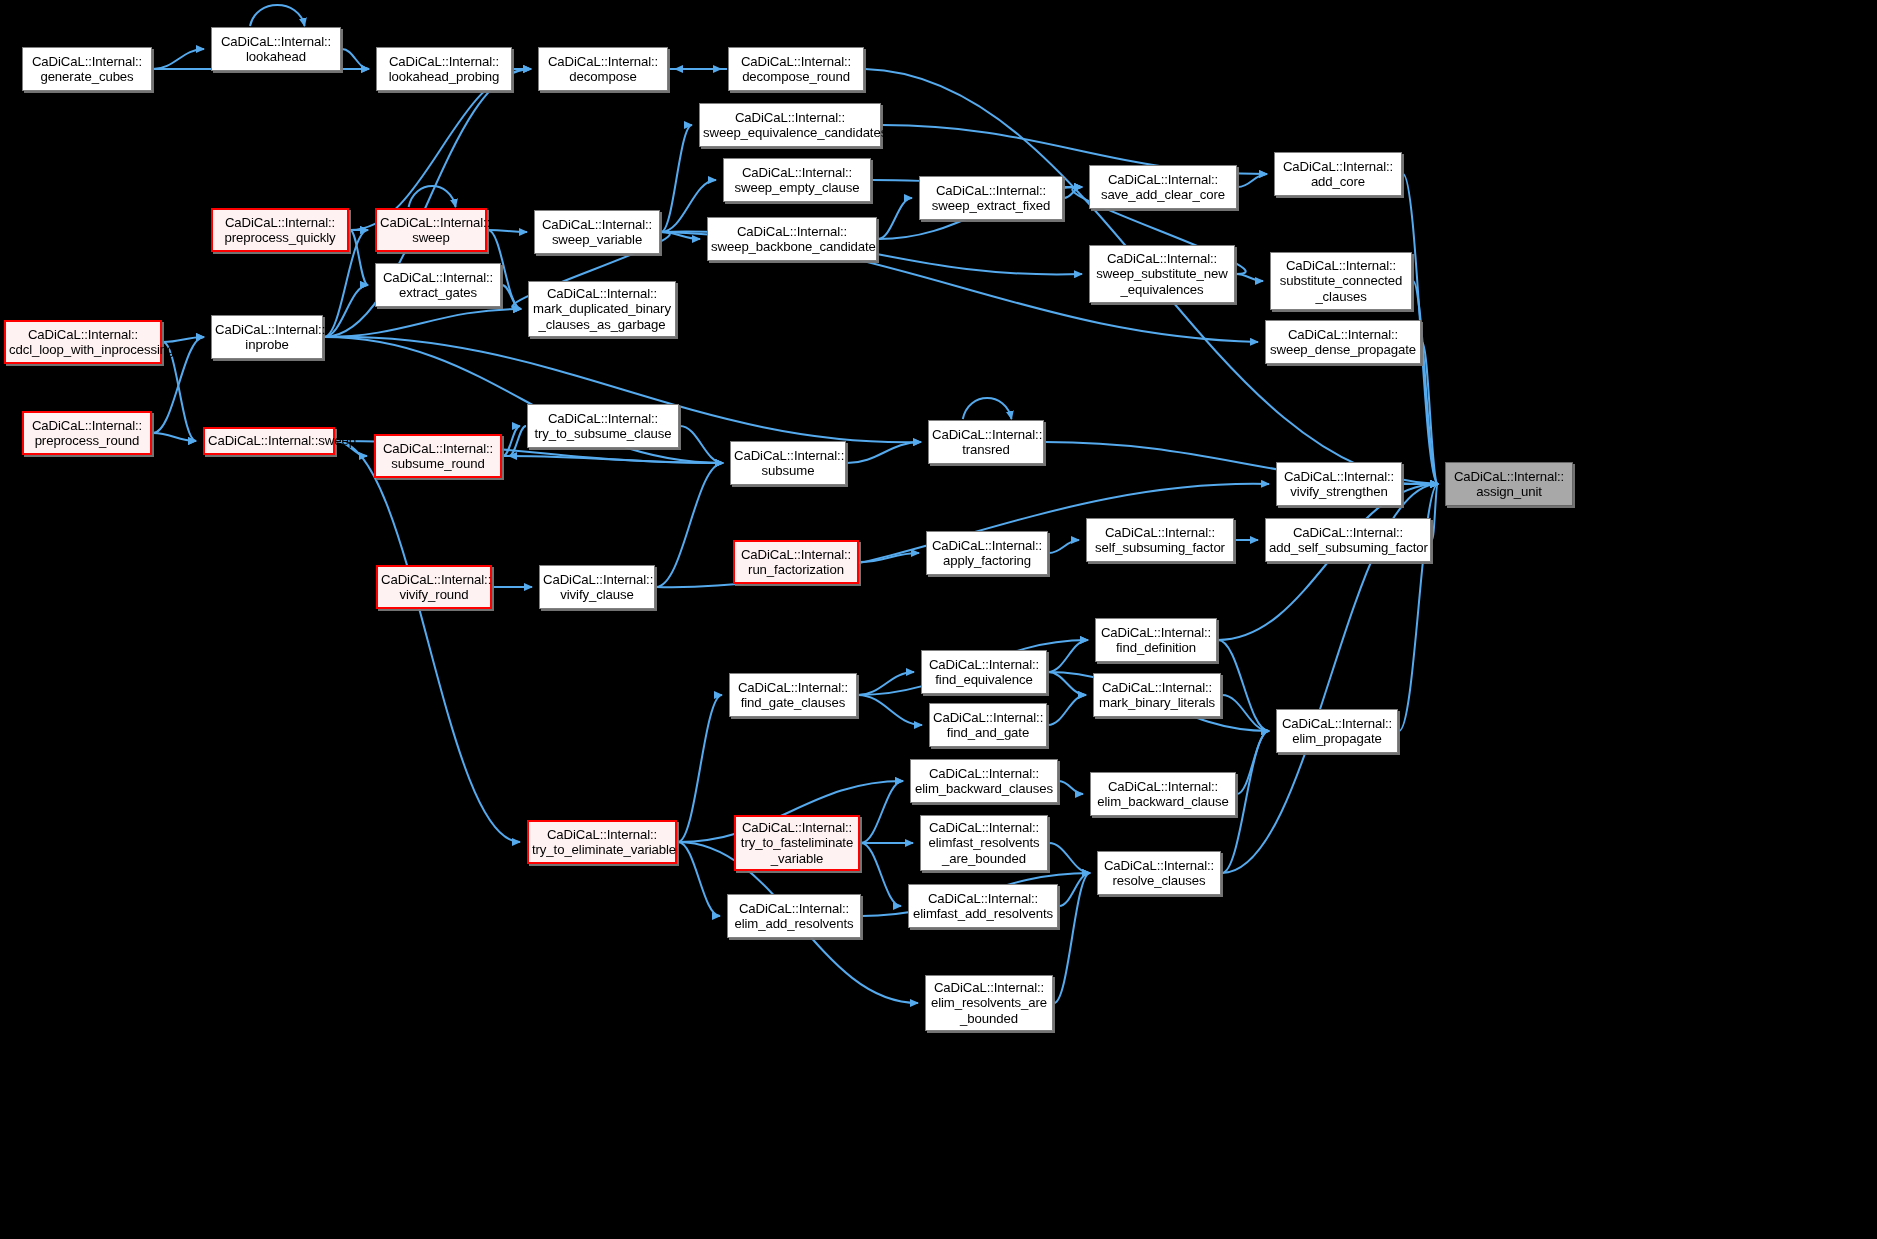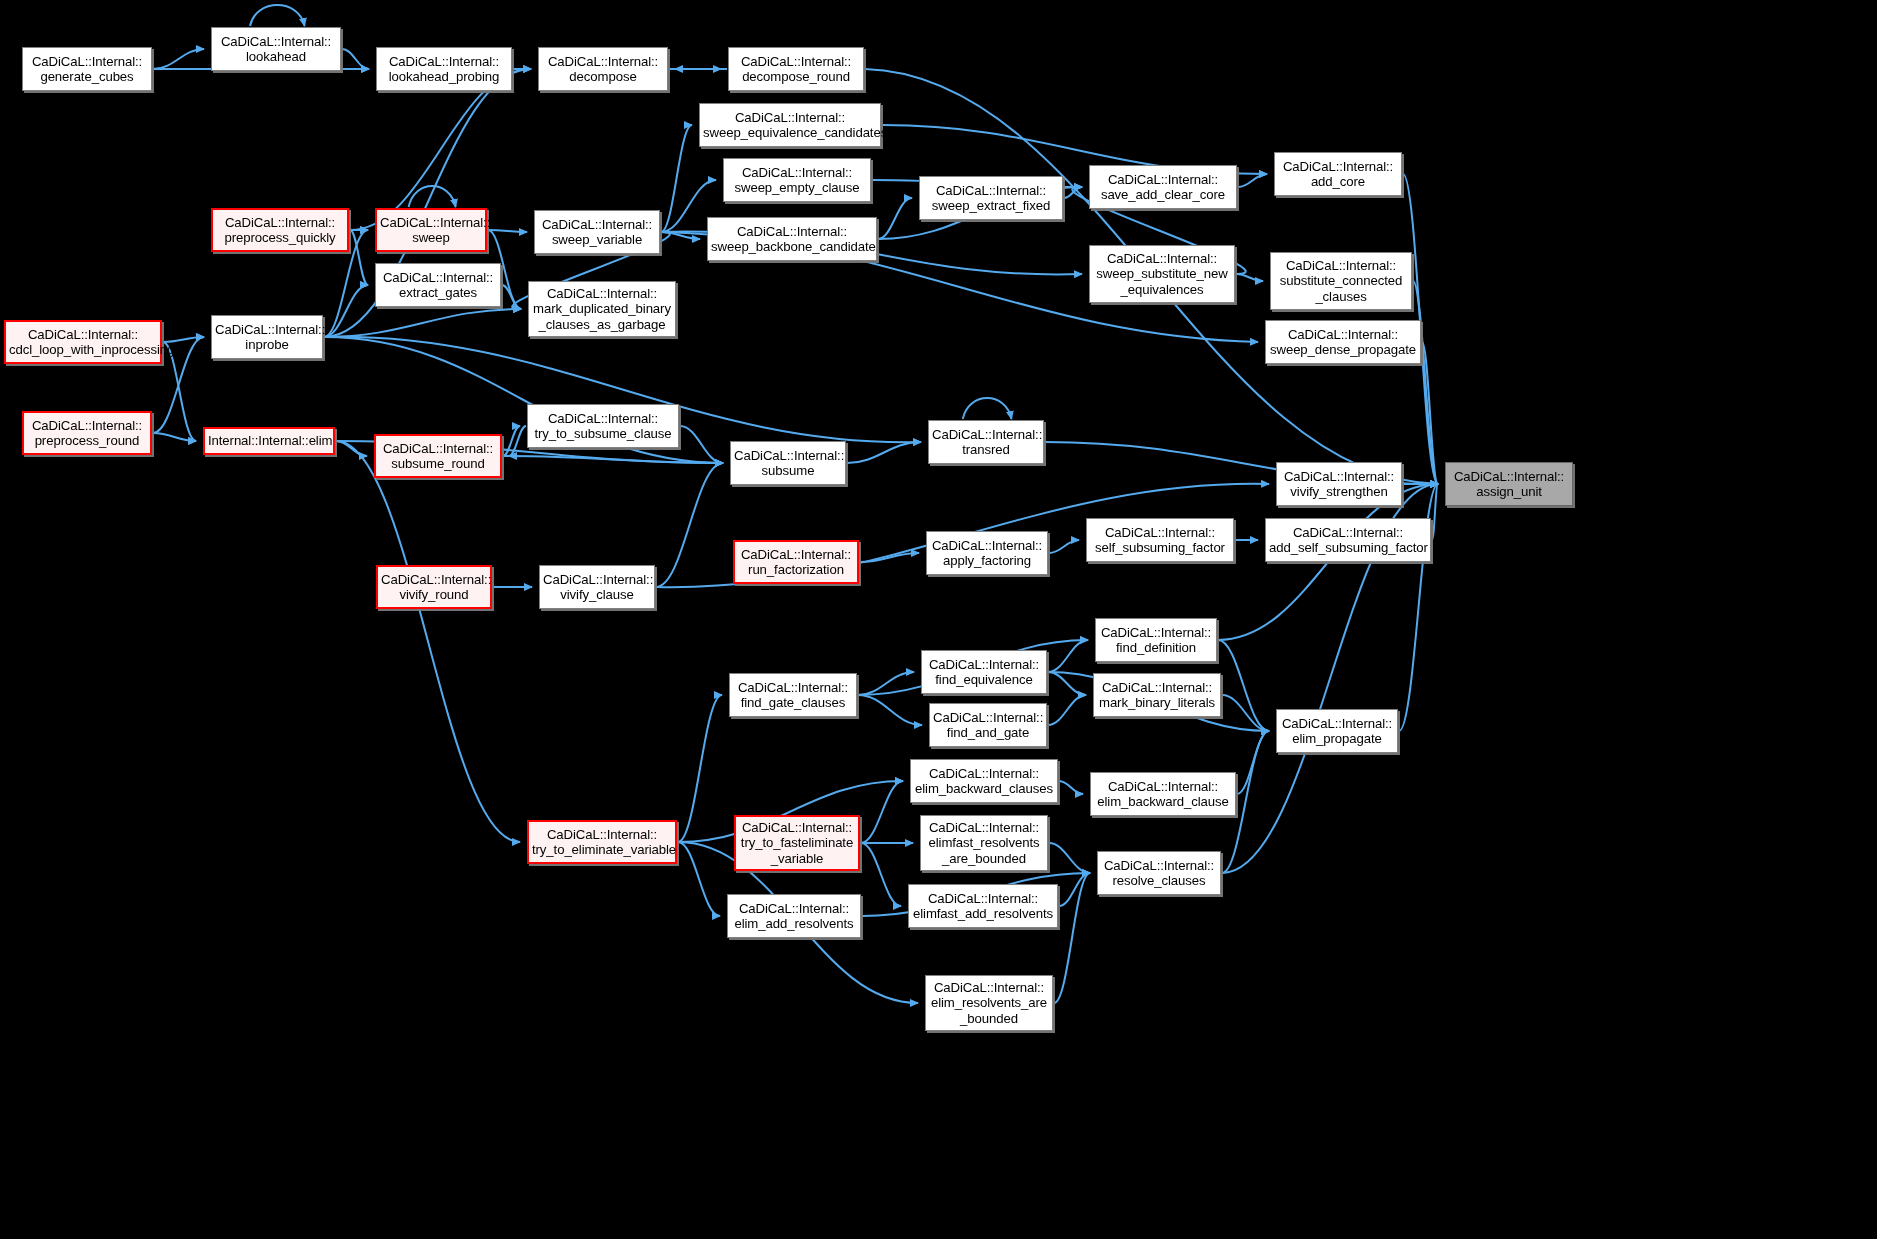--- a/index.html
+++ b/index.html
@@ -193,21 +193,21 @@
       <div class="node highlight" style="left: 4px; top: 320px; width: 158px; height: 44px;"><span>CaDiCaL::Internal::
 cdcl_loop_with_inprocessing</span></div>
       <div class="node" style="left: 211px; top: 315px; width: 112px; height: 44px;"><span>CaDiCaL::Internal::
 inprobe</span></div>
       <div class="node" style="left: 527px; top: 404px; width: 152px; height: 44px;"><span>CaDiCaL::Internal::
 try_to_subsume_clause</span></div>
       <div class="node" style="left: 928px; top: 420px; width: 116px; height: 44px;"><span>CaDiCaL::Internal::
 transred</span></div>
       <div class="node highlight" style="left: 22px; top: 411px; width: 130px; height: 44px;"><span>CaDiCaL::Internal::
 preprocess_round</span></div>
-      <div class="node highlight" style="left: 203px; top: 427px; width: 132px; height: 28px;"><span>Internal::Internal::elim</span></div>
+      <div class="node highlight" style="left: 203px; top: 427px; width: 132px; height: 28px;"><span>CaDiCaL::Internal::sweep</span></div>
       <div class="node highlight" style="left: 374px; top: 434px; width: 128px; height: 44px;"><span>CaDiCaL::Internal::
 subsume_round</span></div>
       <div class="node" style="left: 730px; top: 441px; width: 116px; height: 44px;"><span>CaDiCaL::Internal::
 subsume</span></div>
       <div class="node" style="left: 1276px; top: 462px; width: 126px; height: 44px;"><span>CaDiCaL::Internal::
 vivify_strengthen</span></div>
       <div class="node target" style="left: 1445px; top: 462px; width: 128px; height: 44px;"><span>CaDiCaL::Internal::
 assign_unit</span></div>
       <div class="node" style="left: 1086px; top: 518px; width: 148px; height: 44px;"><span>CaDiCaL::Internal::
 self_subsuming_factor</span></div>

